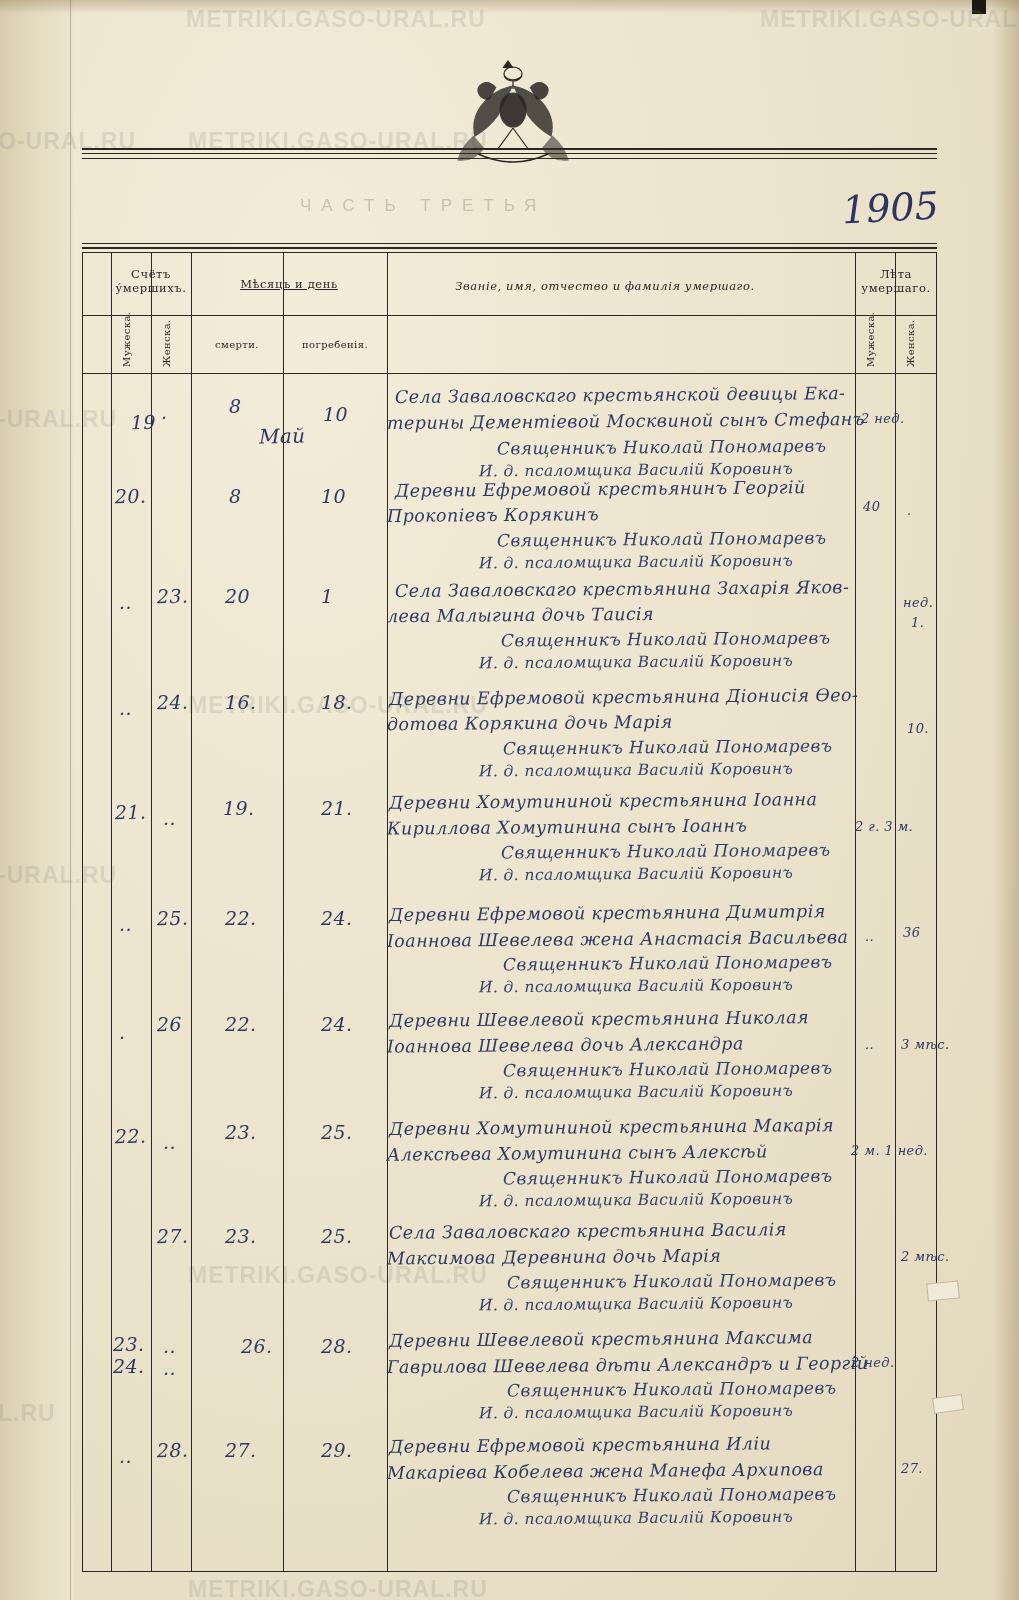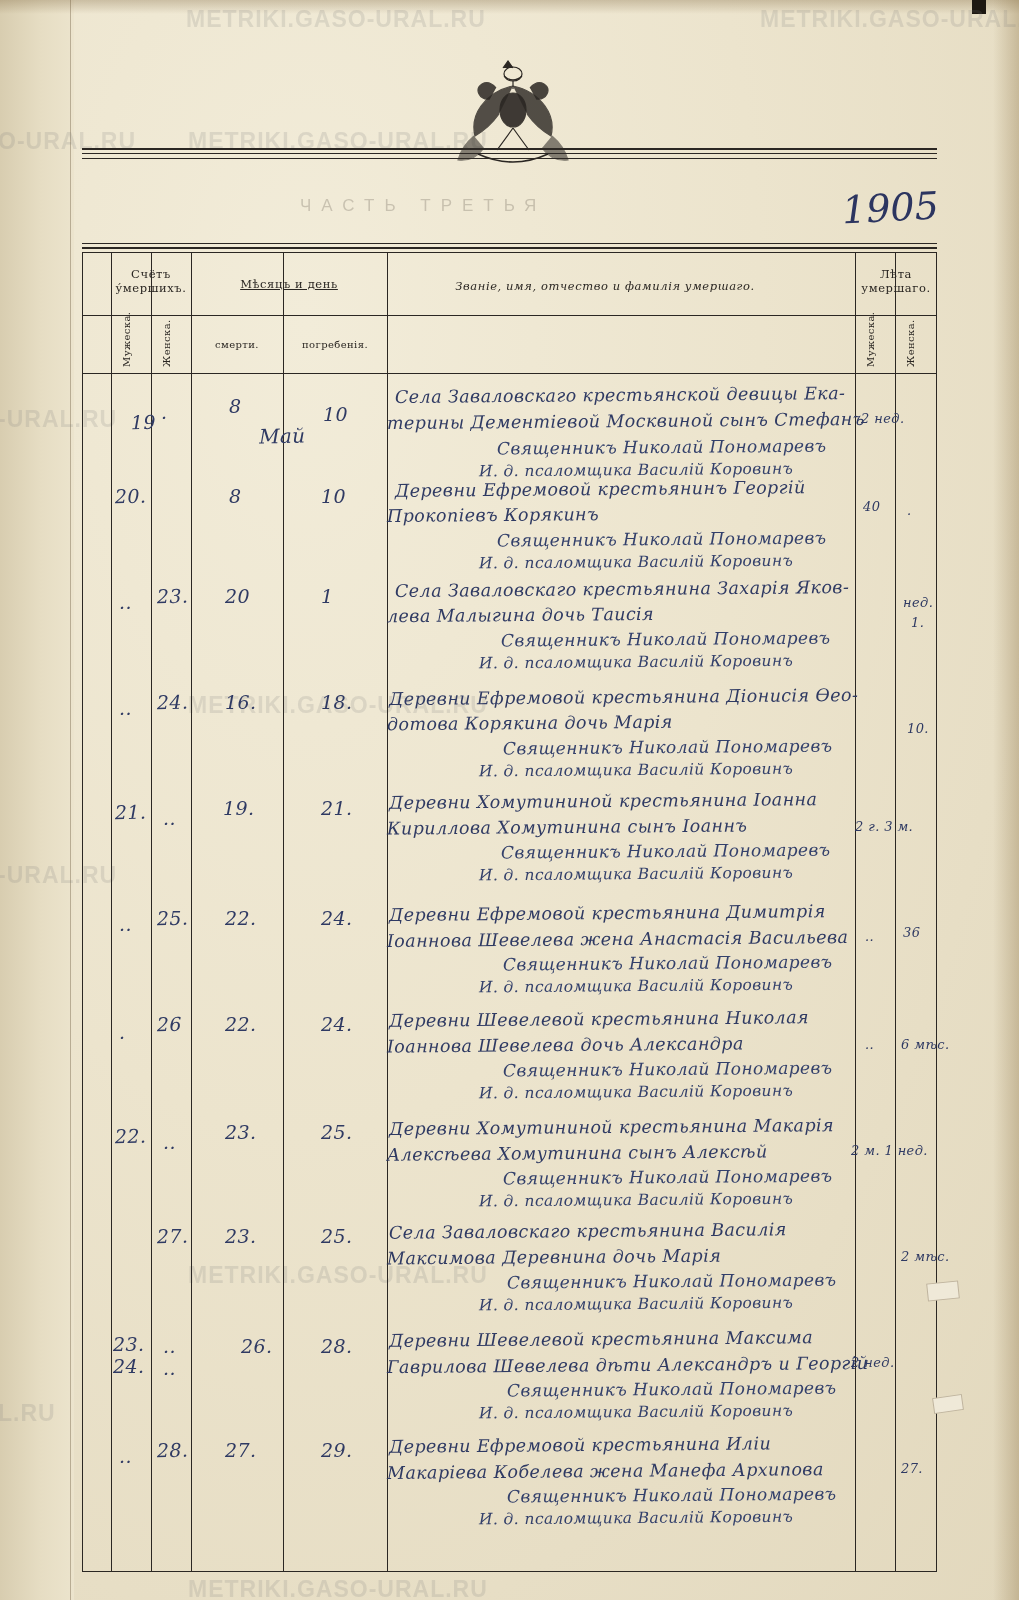--- a/index.html
+++ b/index.html
@@ -352,21 +352,21 @@
 
     <div class="hw hw-num" style="left:36px;  top:768px;">.</div>
     <div class="hw hw-num tilt1" style="left:74px;  top:760px;">26</div>
     <div class="hw hw-num" style="left:142px; top:760px;">22.</div>
     <div class="hw hw-num" style="left:238px; top:760px;">24.</div>
     <div class="hw hw-body tilt0" style="left:306px; top:756px;">Деревни Шевелевой крестьянина Николая</div>
     <div class="hw hw-body tilt0" style="left:304px; top:782px;">Iоаннова Шевелева дочь Александра</div>
     <div class="hw hw-sig tilt0" style="left:420px; top:806px;">Священникъ Николай Пономаревъ</div>
     <div class="hw hw-sig2 tilt0" style="left:396px; top:830px;">И. д. псаломщика Василiй Коровинъ</div>
     <div class="hw hw-age" style="left:782px; top:784px;">..</div>
-    <div class="hw hw-age" style="left:818px; top:784px;">6 мѣс.</div>
+    <div class="hw hw-age" style="left:818px; top:784px;">3 мѣс.</div>
 
     <div class="hw hw-num tilt1" style="left:32px;  top:872px;">22.</div>
     <div class="hw hw-num" style="left:80px;  top:878px;">..</div>
     <div class="hw hw-num" style="left:142px; top:868px;">23.</div>
     <div class="hw hw-num" style="left:238px; top:868px;">25.</div>
     <div class="hw hw-body tilt0" style="left:306px; top:864px;">Деревни Хомутининой крестьянина Макарiя</div>
     <div class="hw hw-body tilt0" style="left:304px; top:890px;">Алексѣева Хомутинина сынъ Алексѣй</div>
     <div class="hw hw-sig tilt0" style="left:420px; top:914px;">Священникъ Николай Пономаревъ</div>
     <div class="hw hw-sig2 tilt0" style="left:396px; top:938px;">И. д. псаломщика Василiй Коровинъ</div>
     <div class="hw hw-age" style="left:768px; top:890px;">2 м. 1 нед.</div>

